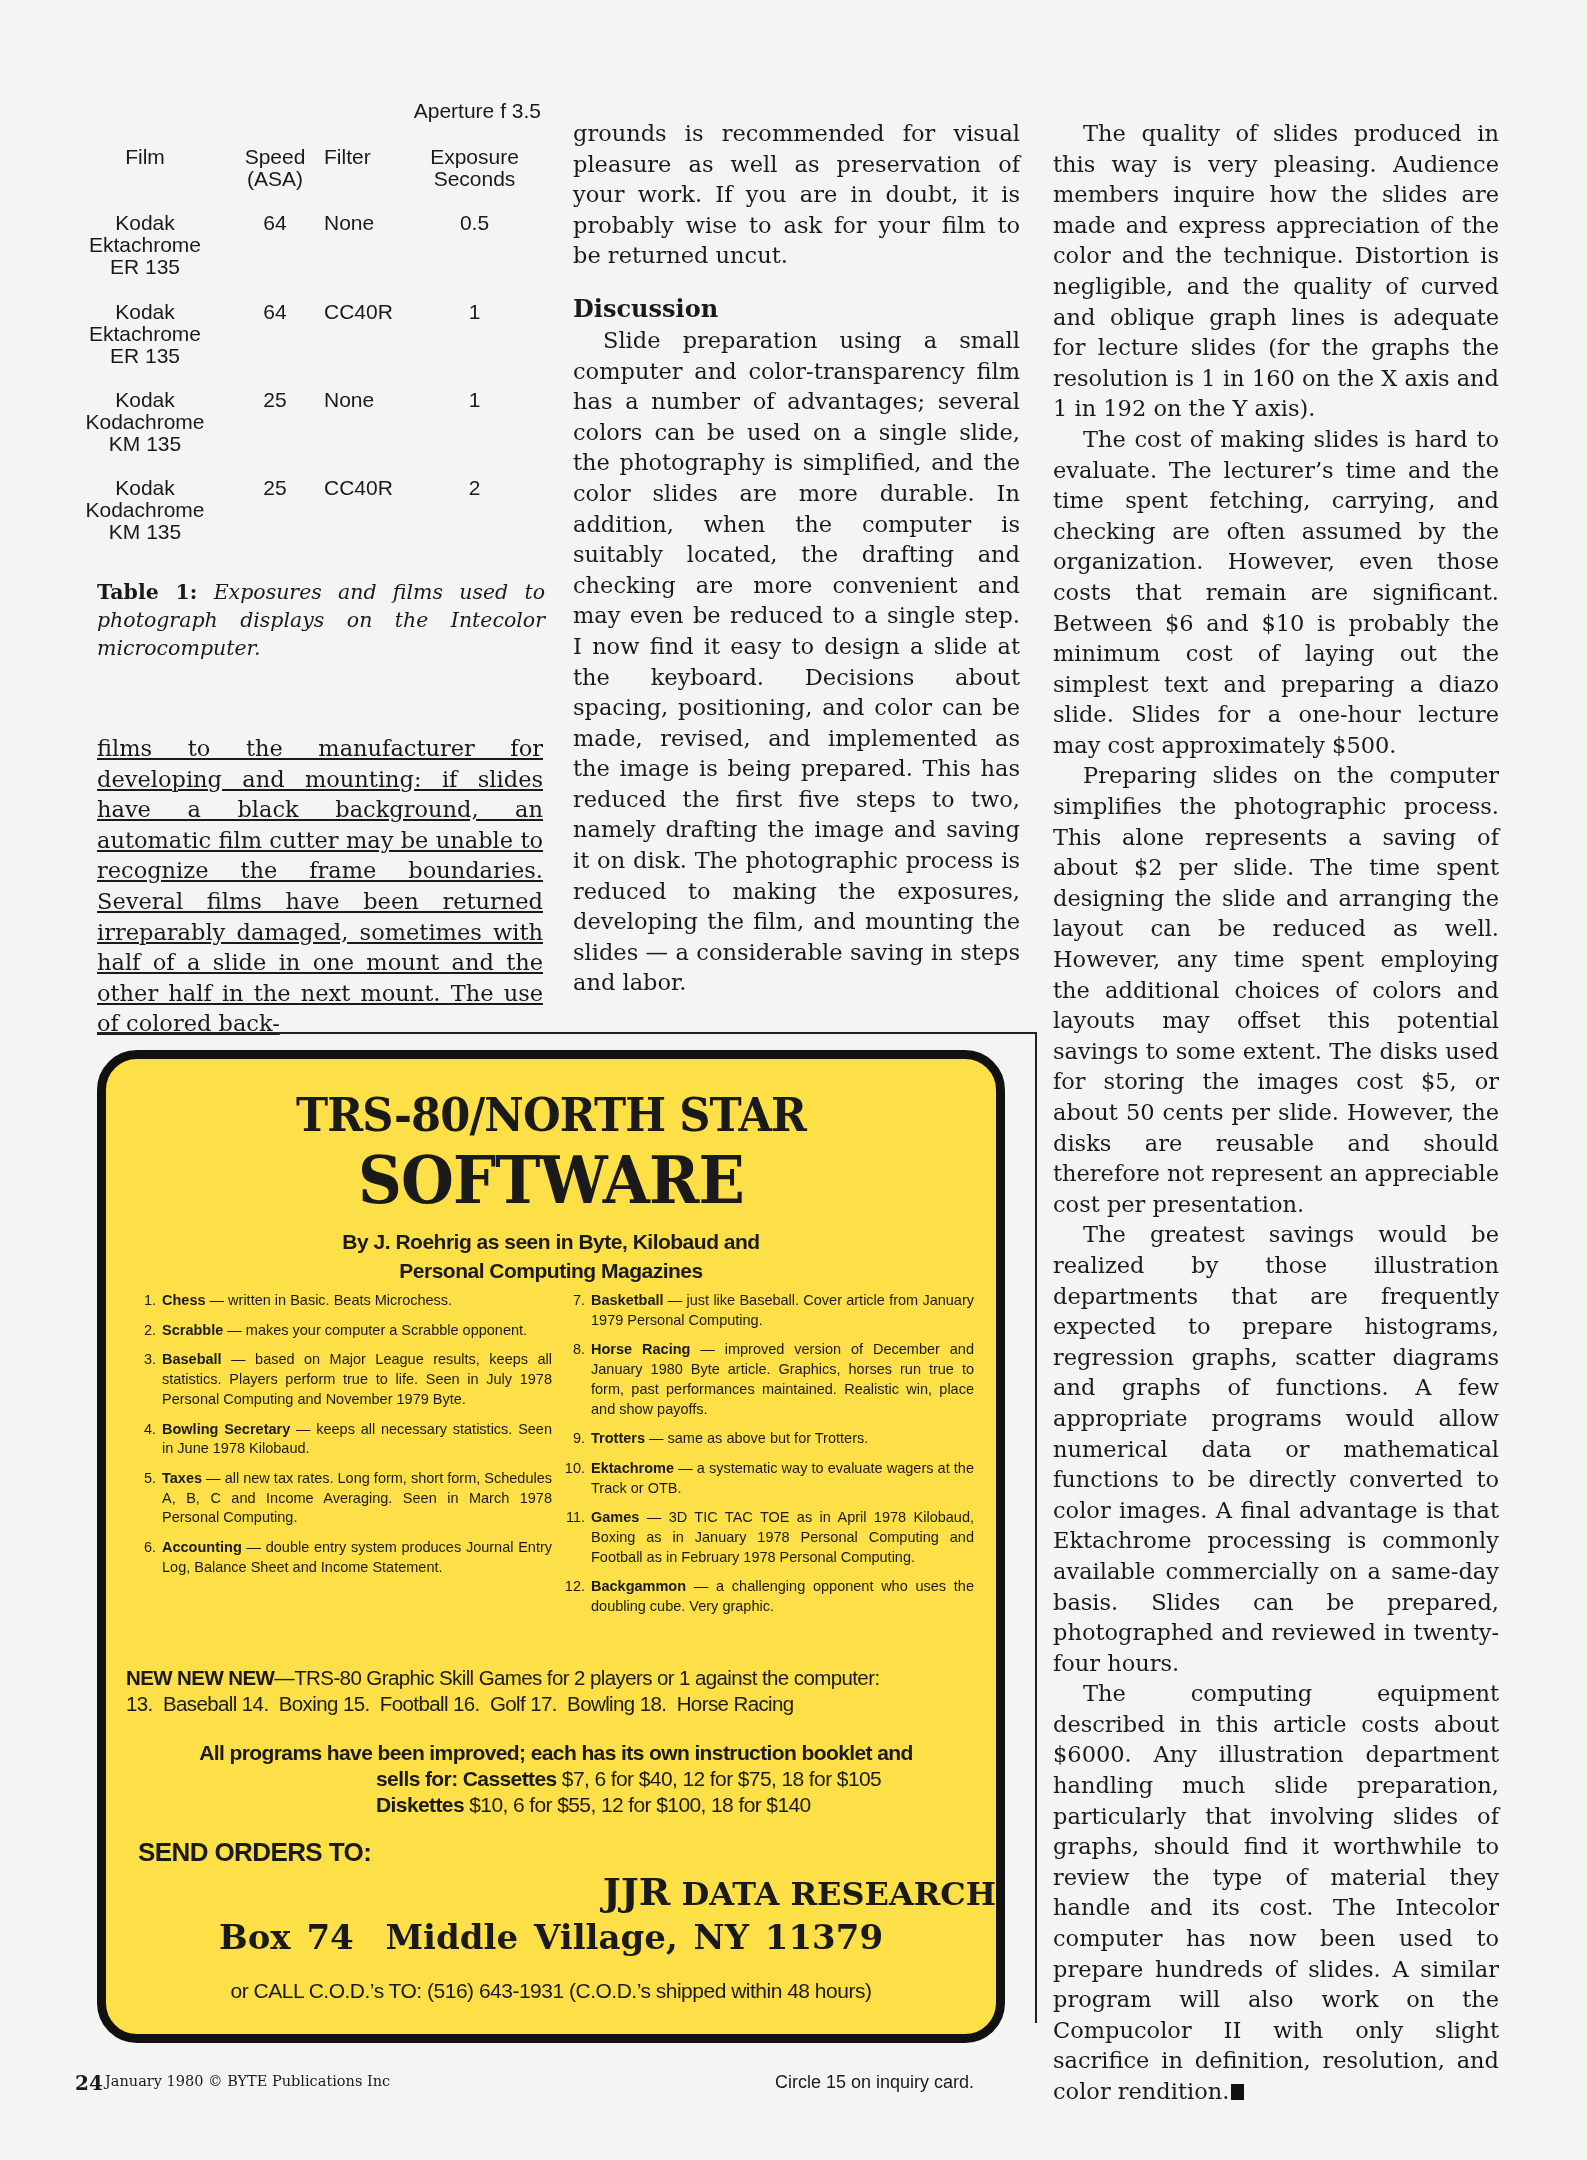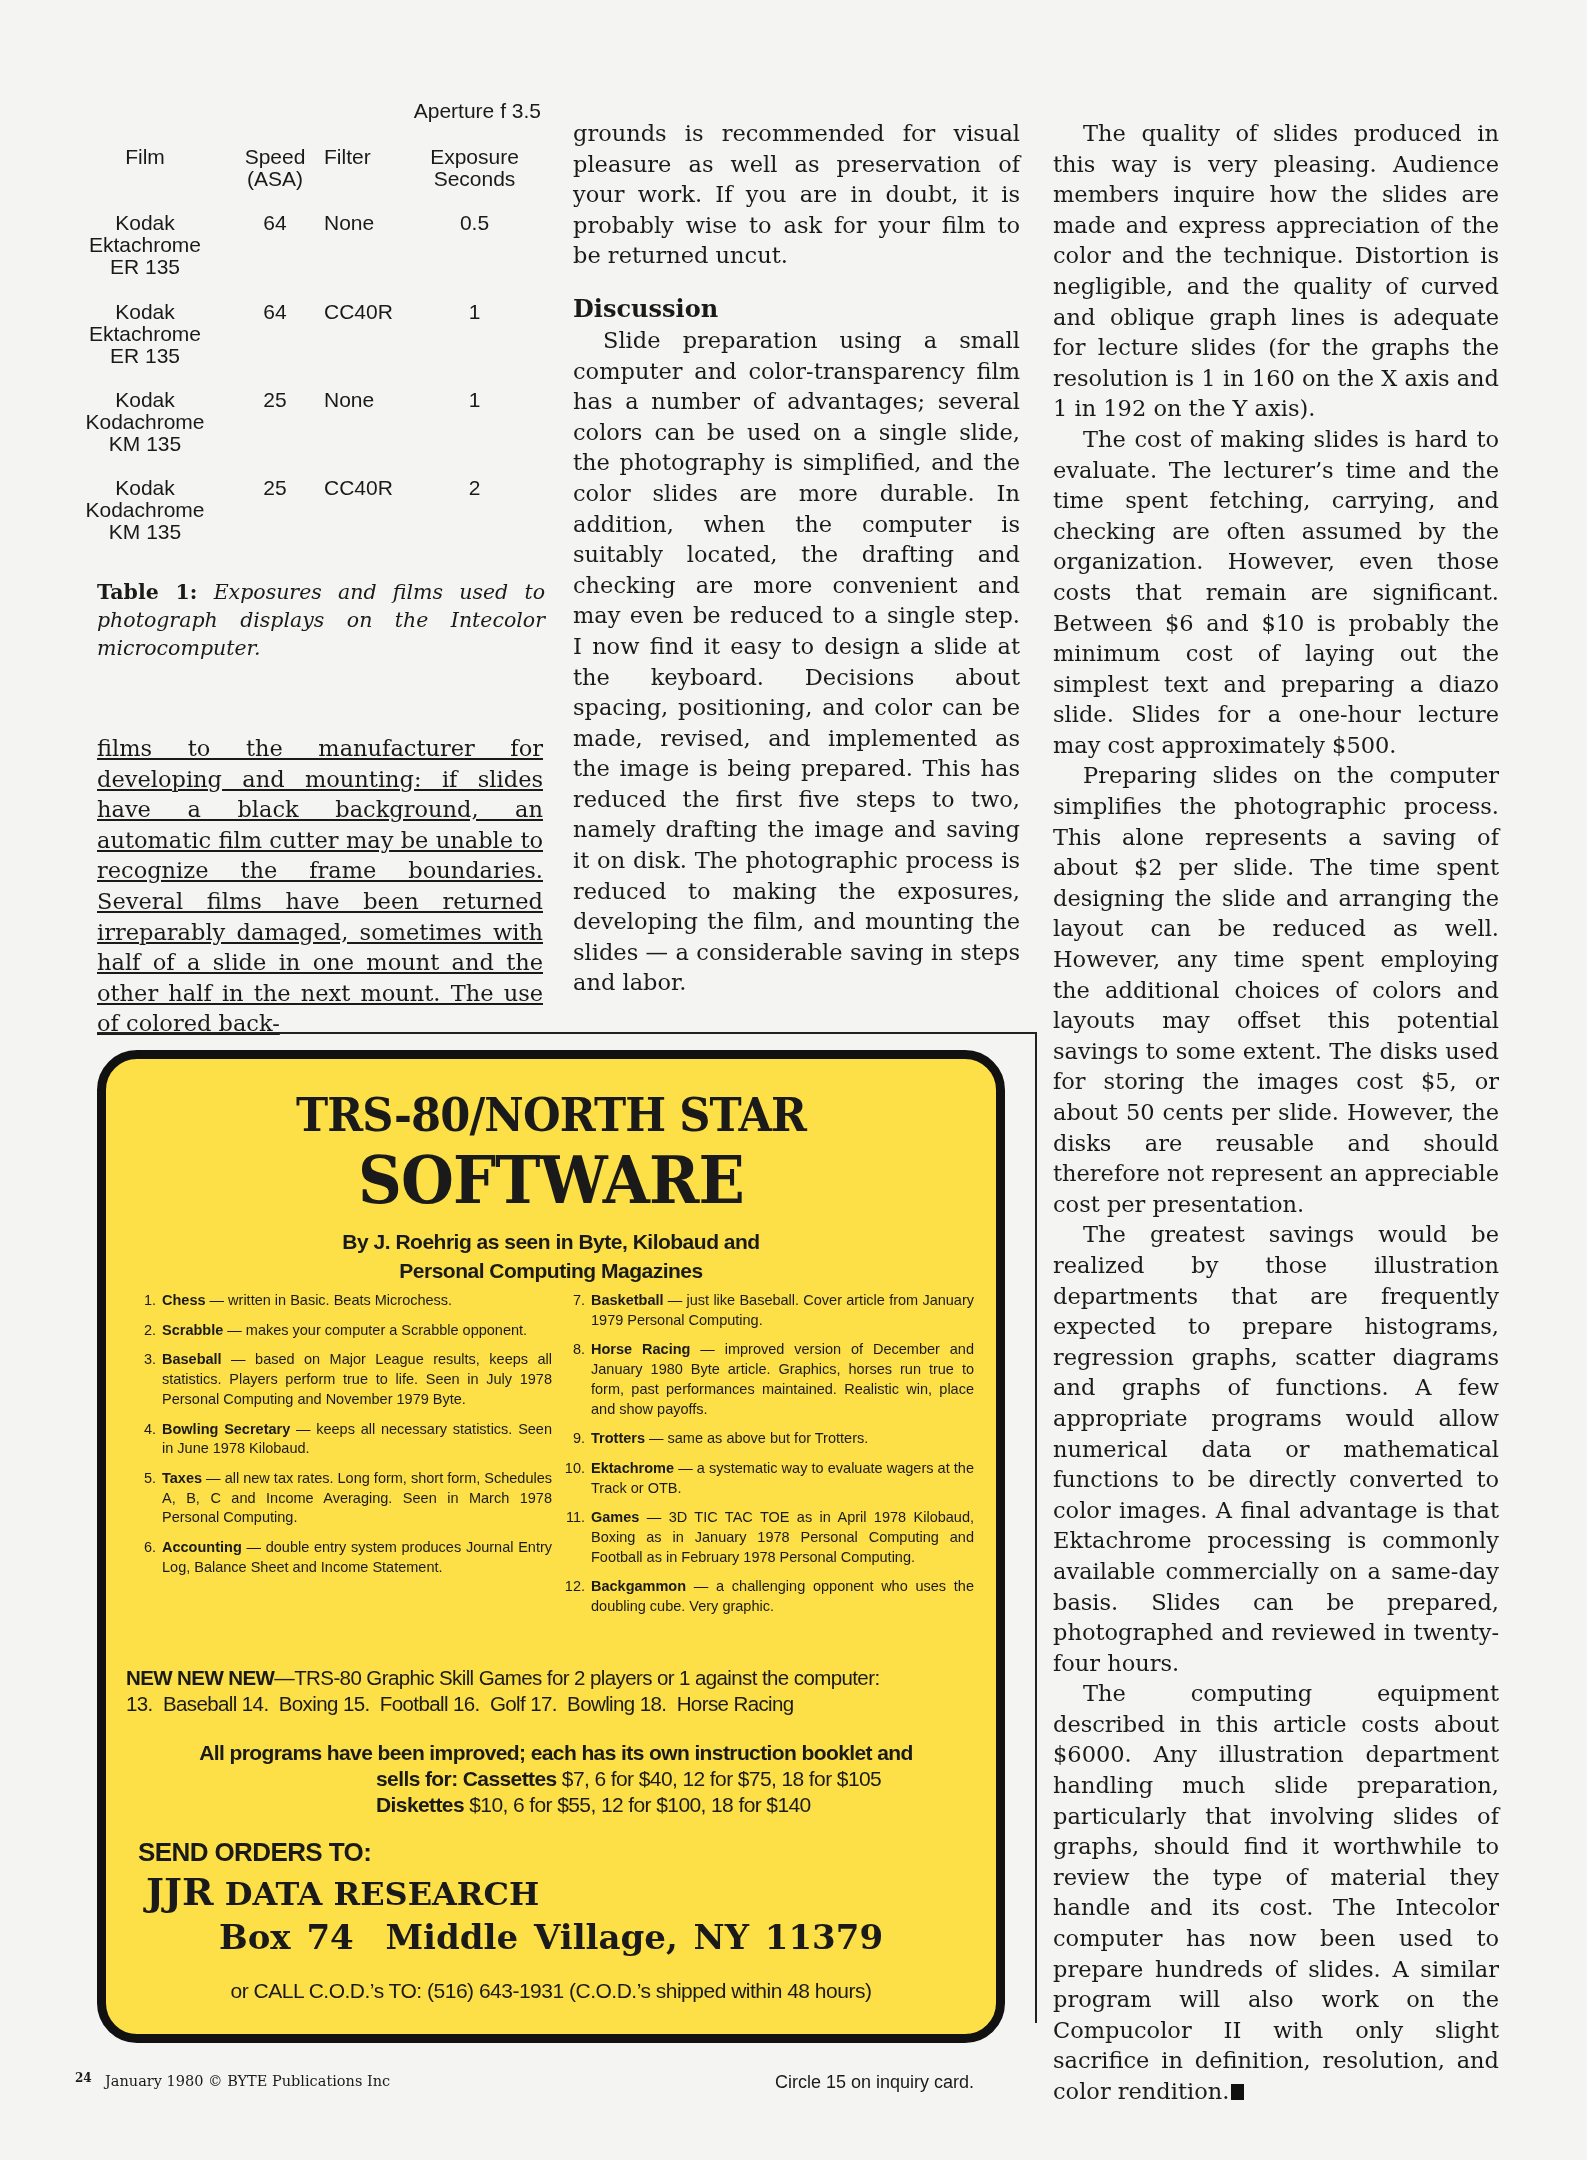--- a/index.html
+++ b/index.html
@@ -47,27 +47,27 @@
   .ad .item { position: relative; padding-left: 30px; margin-bottom: 10px; text-align: justify; }
   .ad .item .num { position: absolute; left: 0; top: 0; width: 24px; text-align: right; }
   .ad .item b { font-weight: bold; }
   .ad .newline { position: absolute; top: 606px; left: 20px; width: 860px; font-size: 20.5px; line-height: 26px; letter-spacing: -0.6px; }
   .ad .newline b { font-weight: bold; }
   .ad .pricing { position: absolute; top: 681px; left: 20px; width: 860px; font-size: 21px; line-height: 26px; font-weight: bold; letter-spacing: -0.6px; }
   .ad .pricing .l1 { text-align: center; }
   .ad .pricing .l2, .ad .pricing .l3 { padding-left: 250px; }
   .ad .pricing .norm { font-weight: normal; }
   .ad .send { position: absolute; top: 778px; left: 32px; font-size: 26px; font-weight: bold; letter-spacing: -0.6px; }
-  .ad .company { position: absolute; top: 810px; left: 0; width: 100%; text-align: left; font-family: "DejaVu Serif", serif; font-weight: bold; font-size: 32px; padding-left: 40px; }
+  .ad .company { position: absolute; top: 810px; left: 0; width: 100%; text-align: right; font-family: "DejaVu Serif", serif; font-weight: bold; font-size: 32px; }
   .ad .company .jjr { font-size: 38px; }
   .ad .address { position: absolute; top: 858px; left: 0; width: 100%; text-align: center; font-family: "DejaVu Serif", serif; font-weight: bold; font-size: 34px; word-spacing: 4px; }
   .ad .call { position: absolute; top: 920px; left: 0; width: 100%; text-align: center; font-size: 21px; letter-spacing: -0.5px; }
 
   .footer { position: absolute; top: 2073px; font-size: 17px; }
-  .footer .pg { position: absolute; left: 75px; font-family: "DejaVu Serif", serif; font-weight: bold; font-size: 12px; top: -2px; }
+  .footer .pg { position: absolute; left: 75px; font-family: "DejaVu Serif", serif; font-weight: bold; font-size: 20px; top: -2px; }
   .footer .pub { position: absolute; left: 105px; font-family: "DejaVu Serif", serif; font-size: 14.5px; white-space: nowrap; }
   .footer .inq { position: absolute; left: 775px; font-family: "Liberation Sans", sans-serif; font-size: 18px; white-space: nowrap; top: -1px; }
   .endmark { display: inline-block; width: 13px; height: 16px; background: #111; vertical-align: -1px; margin-left: 2px; }
 </style>
 </head>
 <body>
 
 <div class="tbl">
   <div class="aperture">Aperture f 3.5</div>
   <div class="hdr">

